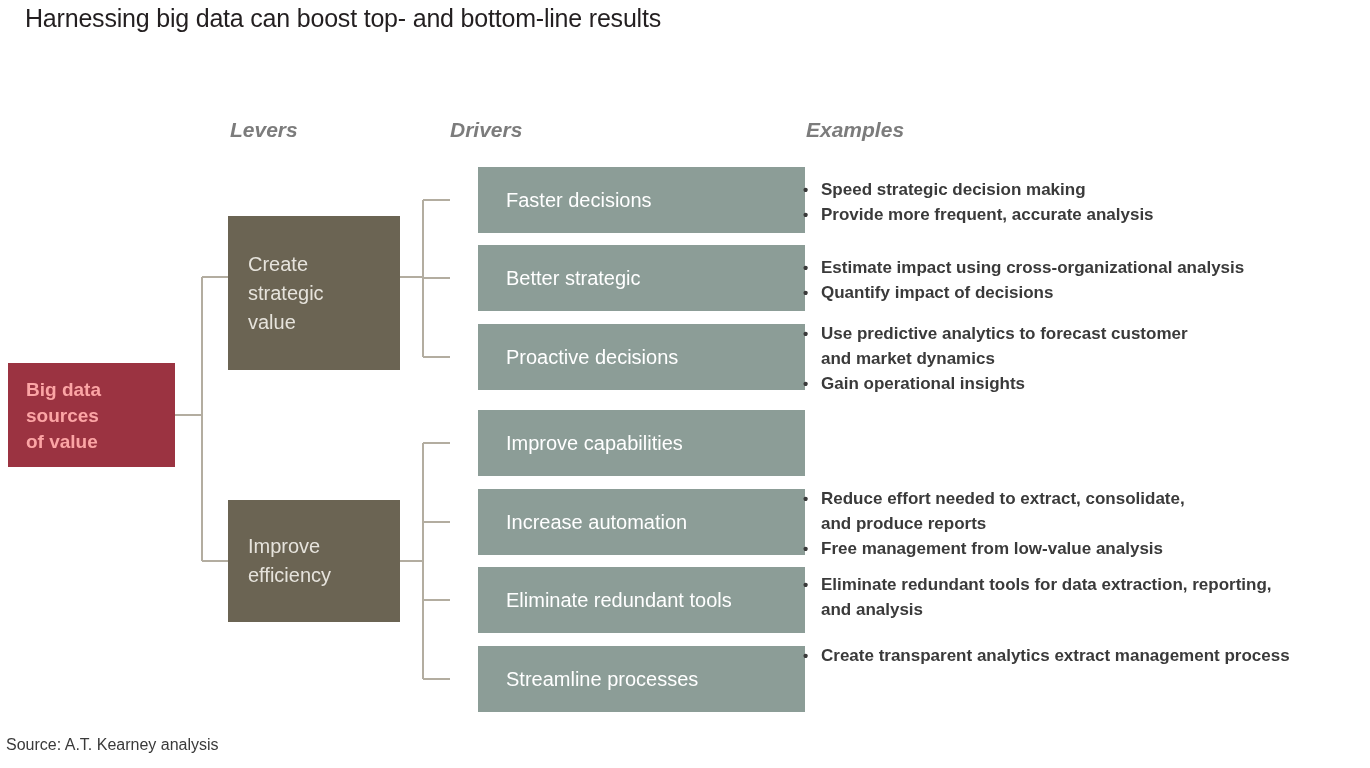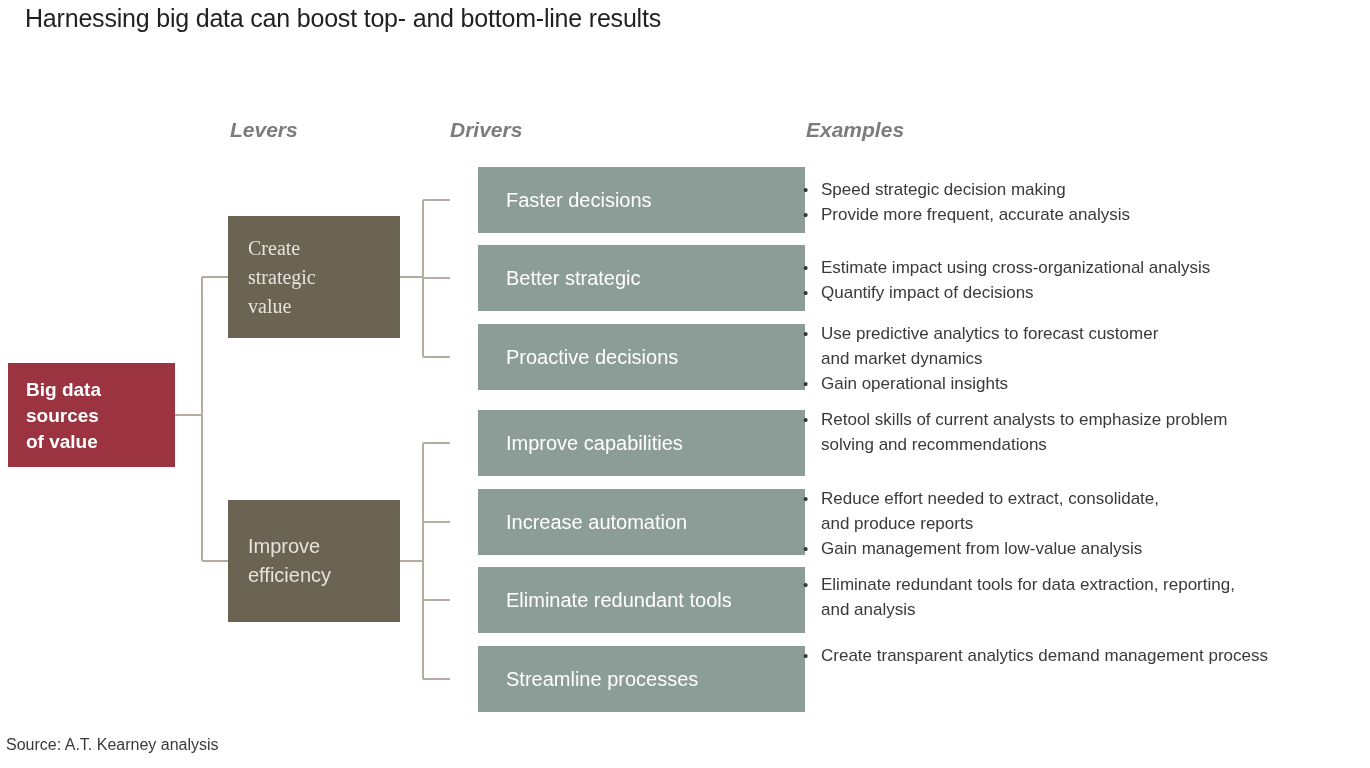--- a/index.html
+++ b/index.html
@@ -52,21 +52,21 @@
   }
 
   
   #root-box {
     position: absolute;
     left: 8px;
     top: 363px;
     width: 167px;
     height: 104px;
     background: #9b3341;
-    color: #ffffff;
+    color: #fca5a5;
     font-size: 19px;
     font-weight: bold;
     line-height: 26px;
     padding: 14px 0 0 18px;
     box-sizing: border-box;
   }
 
   
   .lever-box {
     position: absolute;
@@ -75,21 +75,21 @@
     background: #6b6453;
     color: #e6e3dc;
     font-size: 20px;
     line-height: 29px;
     padding: 0 0 0 20px;
     box-sizing: border-box;
     display: flex;
     flex-direction: column;
     justify-content: center;
   }
-  #lever-0 { top: 216px; height: 122px; font-family: Liberation Serif, serif; }
+  #lever-0 { top: 216px; height: 154px; }
   #lever-1 { top: 500px; height: 122px; }
 
   
   .driver-box {
     position: absolute;
     left: 450px;
     width: 327px;
     height: 66px;
     background: #8c9d97;
     color: #ffffff;
@@ -104,20 +104,21 @@
   
   .example-group {
     position: absolute;
     left: 800px;
     width: 570px;
   }
   .example-group ul {
     margin: 0;
     padding: 0;
     list-style: none;
+    font-weight: bold;
   }
   .example-group li {
     position: relative;
     padding-left: 21px;
     font-size: 17px;
     line-height: 25px;
     color: #3a3a3a;
     white-space: pre-line;
   }
   .example-group li::before {
@@ -212,39 +213,37 @@
 <div class="example-group" style="top:321px">
   <ul>
     <li>Use predictive analytics to forecast customer
 and market dynamics</li>
     <li>Gain operational insights</li>
   </ul>
 </div>
 
 <div class="example-group" style="top:407px">
   <ul>
-    <li>Retool skills of current analysts to emphasize problem
-solving and recommendations</li>
   </ul>
 </div>
 
 <div class="example-group" style="top:486px">
   <ul>
     <li>Reduce effort needed to extract, consolidate,
 and produce reports</li>
-    <li>Gain management from low-value analysis</li>
+    <li>Free management from low-value analysis</li>
   </ul>
 </div>
 
 <div class="example-group" style="top:572px">
   <ul>
     <li>Eliminate redundant tools for data extraction, reporting,
 and analysis</li>
   </ul>
 </div>
 
 <div class="example-group" style="top:643px">
   <ul>
-    <li>Create transparent analytics demand management process</li>
+    <li>Create transparent analytics extract management process</li>
   </ul>
 </div>
 
 <div id="source-note">Source: A.T. Kearney analysis</div>
 
 </body></html>

